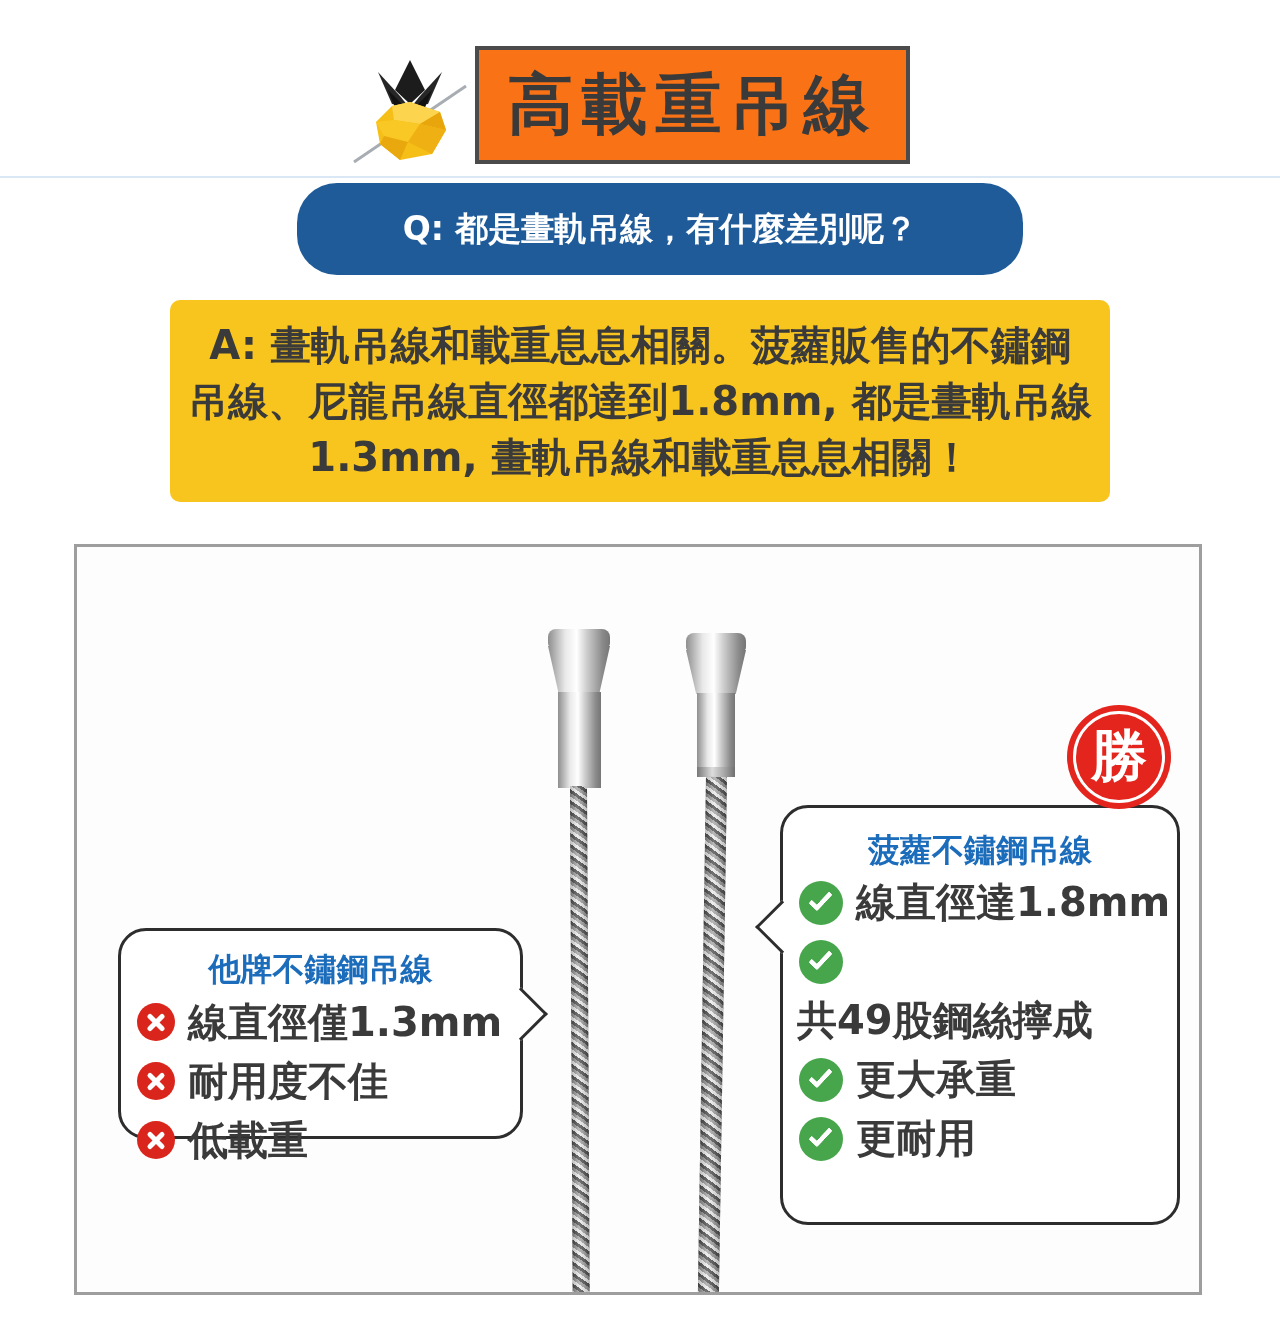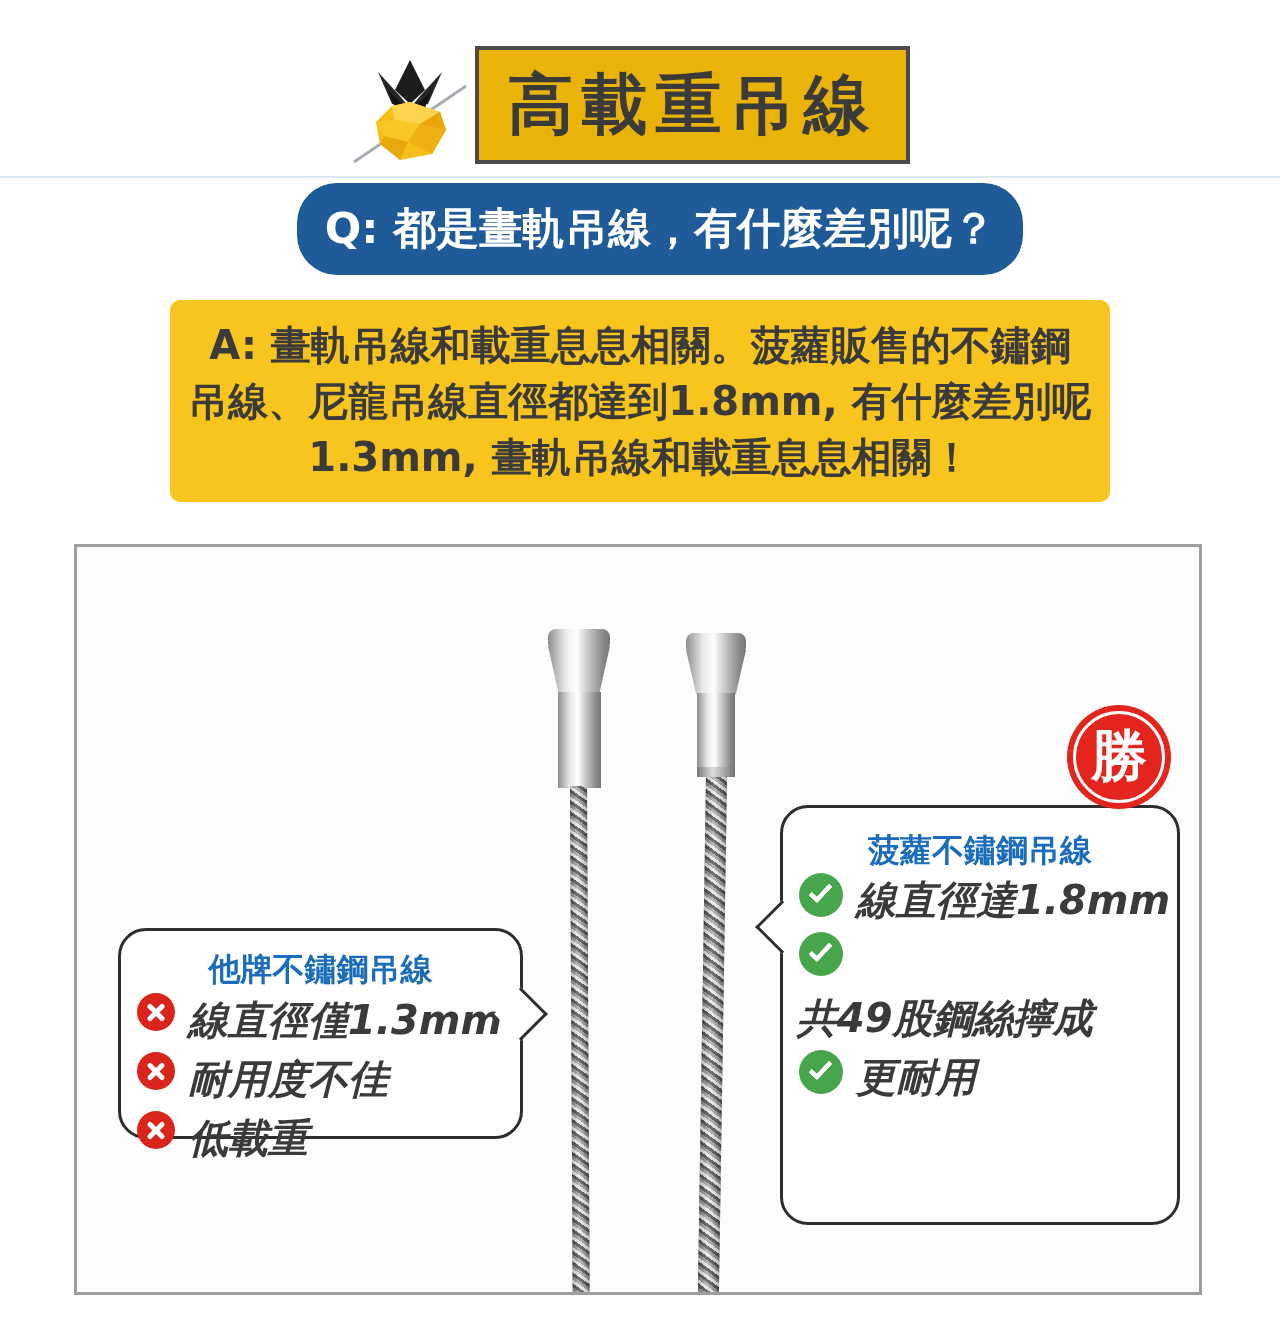--- a/index.html
+++ b/index.html
@@ -3,33 +3,33 @@
 <meta charset="utf-8">
 <style>
   * { margin:0; padding:0; box-sizing:border-box; }
   body { background:#fff; font-family:"DejaVu Sans", sans-serif; }
   .canvas { position:relative; width:1280px; height:1320px; background:#ffffff; overflow:hidden; }
 
   
   .logo { position:absolute; left:348px; top:46px; width:124px; height:126px; }
   .title-box {
     position:absolute; left:475px; top:46px; width:435px; height:118px;
-    border:4px solid #4b4b4b; background:#eab308;
+    border:4px solid #4b4b4b; background:#f97316;
     display:flex; align-items:center; justify-content:center;
   }
   .title-box span { font-size:66px; font-weight:bold; color:#3a3a3a; letter-spacing:8px; white-space:nowrap; }
   .seam-line { position:absolute; left:0; top:176px; width:1280px; height:2px; background:#d9e8f4; }
 
   
   .q-box {
     position:absolute; left:297px; top:183px; width:726px; height:92px;
     background:#1f5b99; border-radius:40px;
     display:flex; align-items:center; justify-content:center;
   }
-  .q-box span { color:#ffffff; font-size:43px; font-weight:bold; white-space:nowrap; }
+  .q-box span { color:#ffffff; font-size:33px; font-weight:bold; white-space:nowrap; }
 
   
   .a-box {
     position:absolute; left:170px; top:300px; width:940px; height:202px;
     background:#f8c51e; border-radius:10px; padding-top:17px; text-align:center;
   }
   .a-box div { font-size:40px; font-weight:bold; color:#3a3a3a; line-height:56px; white-space:nowrap; }
 
   
   .photo-box {
@@ -56,21 +56,21 @@
   .badge .ring { position:absolute; inset:6px; border:3px solid #fff; border-radius:50%; }
   .badge span { color:#fff; font-size:56px; font-weight:bold; position:relative; }
 
   
   .bubble { position:absolute; background:#fff; border:3px solid #2d2d2d; border-radius:28px; z-index:5; }
   .bubble-left  { left:41px;  top:381px; width:405px; height:211px; }
   .bubble-right { left:703px; top:258px; width:400px; height:420px; }
   .bubble-title { text-align:center; font-size:32px; font-weight:bold; color:#1b6cba; white-space:nowrap; }
   .bubble-left  .bubble-title { margin-top:17px; }
   .bubble-right .bubble-title { margin-top:21px; }
-  .row { display:flex; gap:13px; padding-left:16px; height:58px; margin-top:1px;font-style:italic; }
+  .row { display:flex; align-items:center; gap:13px; padding-left:16px; height:58px; margin-top:1px; }
   .bubble-right .row { height:59px; margin-top:0; }
   .row-text { font-size:40px; font-weight:bold; color:#3a3a3a; white-space:nowrap; }
   .row.cont { padding-left:14px; }
 
   
   .tail { position:absolute; width:38px; height:38px; background:#fff; transform:rotate(45deg); z-index:6; }
   .tail-right { right:-20px; top:64px;  border-top:3px solid #2d2d2d; border-right:3px solid #2d2d2d; }
   .tail-left  { left:-20px;  top:100px; border-left:3px solid #2d2d2d; border-bottom:3px solid #2d2d2d; }
 
   
@@ -112,21 +112,21 @@
   </div>
 
   <div class="seam-line"></div>
 
   <div class="q-box">
     <span>Q: 都是畫軌吊線，有什麼差別呢？</span>
   </div>
 
   <div class="a-box">
     <div>A: 畫軌吊線和載重息息相關。菠蘿販售的不鏽鋼</div>
-    <div>吊線、尼龍吊線直徑都達到1.8mm, 有什麼差別呢</div>
+    <div>吊線、尼龍吊線直徑都達到1.8mm, 都是畫軌吊線</div>
     <div>1.3mm, 畫軌吊線和載重息息相關！</div>
   </div>
 
   <div class="photo-box">
 
     <div>
       <div class="rim metal" style="left:471px; top:82px;  width:62px; height:18px;"></div>
       <div class="cone metal" style="left:471px; top:99px;  width:62px; height:47px;"></div>
       <div class="shaft metal" style="left:481px; top:145px; width:43px; height:96px;"></div>
       <div class="cable" style="left:493px; top:239px; width:17px; height:512px; transform:rotate(-0.3deg); transform-origin:top center;"></div>
@@ -185,18 +185,24 @@
             <i></i>
           </span>
       </div>
       <div class="row cont">
         <span class="row-text">共49股鋼絲擰成</span>
       </div>
       <div class="row">
         <span class="ic ic-check">
             <i></i>
           </span>
+        <span class="row-text">更大承重</span>
+      </div>
+      <div class="row">
+        <span class="ic ic-check">
+            <i></i>
+          </span>
         <span class="row-text">更耐用</span>
       </div>
     </div>
 
   </div>
 </div>
 
 </body></html>

